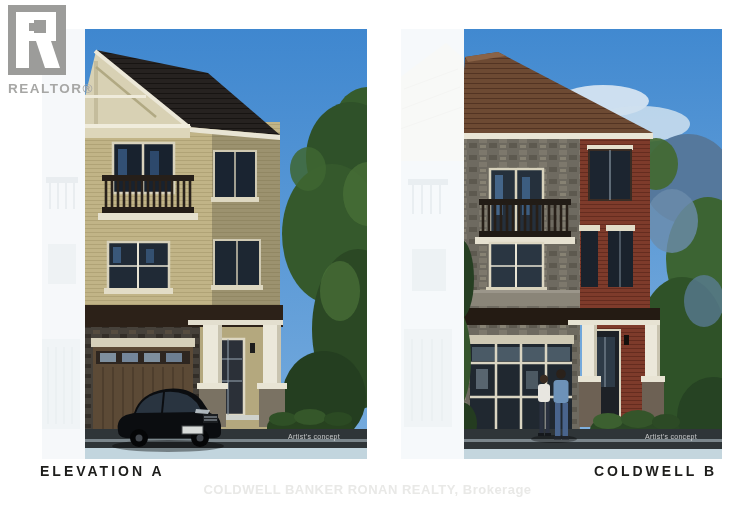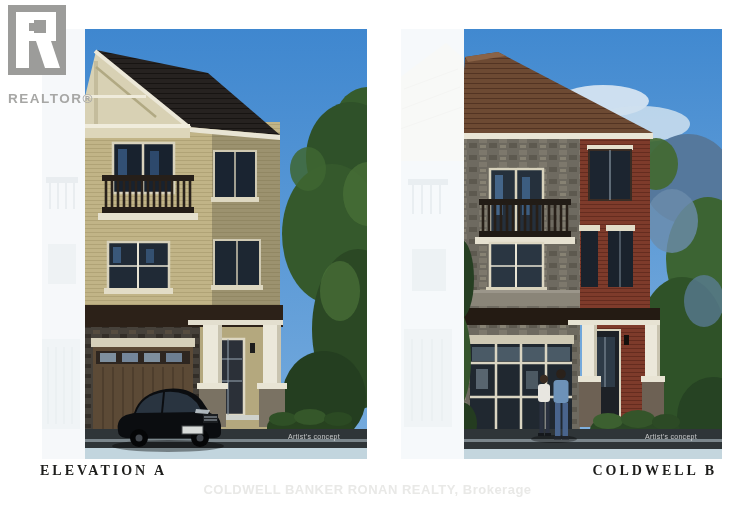--- a/index.html
+++ b/index.html
@@ -12,33 +12,33 @@
   .panel-a{left:38px;width:329px;}
   .panel-b{left:398px;width:324px;}
   .artist-note{
     position:absolute;font-size:7px;color:rgba(255,255,255,.72);
     letter-spacing:.3px;bottom:19px;pointer-events:none;white-space:nowrap;
   }
   .note-a{left:250px;}
   .note-b{left:247px;}
   .elev-label{
     position:absolute;top:463px;font-size:14px;font-weight:bold;
-    letter-spacing:3px;color:#1d1d1b;white-space:nowrap;font-family:Liberation Serif, serif;
+    letter-spacing:3px;color:#1d1d1b;white-space:nowrap;
   }
   .label-a{left:40px;}
   .label-b{right:18px;}
   .brokerage{
     position:absolute;top:482px;left:0;right:0;text-align:center;
     font-size:13px;font-weight:bold;letter-spacing:.5px;color:#e9e9e7;
     white-space:nowrap;
   }
   .realtor-mark{position:absolute;left:8px;top:5px;width:90px;z-index:5;}
   .realtor-text{
     font-size:13.5px;font-weight:bold;color:#a7a7a5;letter-spacing:1.5px;
-    margin-top:12px;
+    margin-top:2px;
   }
 </style>
 </head>
 <body>
 
 <div class="canvas">
 
   <figure class="panel panel-a">
     <svg viewBox="0 0 329 430" preserveAspectRatio="none">
       <defs>

